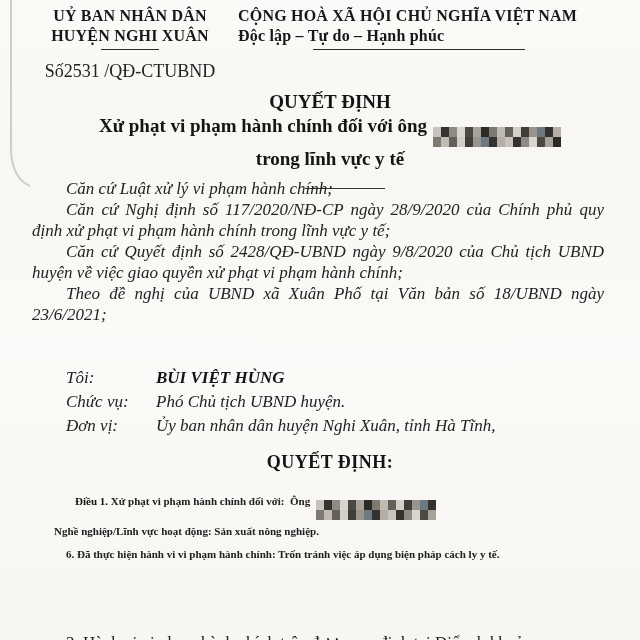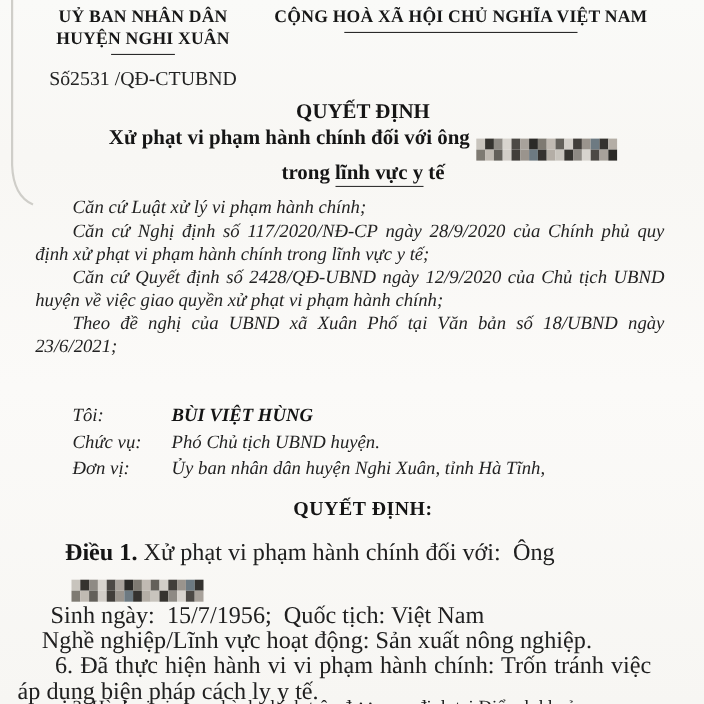--- a/index.html
+++ b/index.html
@@ -10,55 +10,55 @@
     background:#ffffff;
   }
   .page{
     position:relative;width:640px;height:640px;overflow:hidden;
     background:linear-gradient(180deg,#fafaf8 0%,#f8f7f4 22%,#fbfaf8 55%,#f7f6f3 100%);
   }
   .edge-curve{position:absolute;left:0;top:0;}
 
   
   .col-left{position:absolute;left:30px;top:6px;width:200px;text-align:center;}
-  .col-right{position:absolute;left:238px;top:6px;width:362px;text-align:center;}
+  .col-right{position:absolute;left:238px;top:6px;width:362px;text-align:left;}
   .hdr{font-weight:bold;font-size:16px;line-height:20px;color:#171717;letter-spacing:.2px;}
   .rule{height:0;border-top:1.6px solid #2a2a2a;margin:3px auto 0;}
   .rule-left{width:58px;}
   .rule-right{width:212px;}
   .doc-number{margin-top:11px;font-size:18px;color:#222;}
   .date-line{margin-top:9px;font-size:17px;font-style:italic;color:#222;}
   .date-day{display:inline-block;transform:translateY(2px);letter-spacing:1px;}
 
   
   .title-block{position:absolute;left:40px;top:90px;width:580px;text-align:center;
     font-weight:bold;font-size:19px;line-height:24px;color:#151515;}
-  .title-underline{border-bottom:1.7px solid #333;padding-bottom:1px;}
+  .title-underline{border-bottom:1.7px solid #333;padding-bottom:19px;}
 
   
   .mosaic{display:inline-grid;grid-auto-flow:column;grid-template-rows:repeat(2,10px);
     grid-auto-columns:8px;vertical-align:-5px;margin-left:6px;}
   .mosaic span{width:8px;height:10px;display:block;}
 
   
   .recitals{position:absolute;left:32px;top:178px;width:572px;
     font-style:italic;font-size:17px;line-height:21px;text-align:justify;color:#222;}
   .recitals p{margin:0;text-indent:34px;}
 
   
   .signer{position:absolute;left:66px;top:366px;width:540px;
     font-style:italic;font-size:17px;line-height:24px;color:#222;}
   .signer .lbl{display:inline-block;width:90px;}
   .signer .name{font-weight:bold;color:#141414;}
 
   
   .decision-heading{position:absolute;left:30px;top:452px;width:600px;text-align:center;
     font-weight:bold;font-size:18px;letter-spacing:.5px;color:#151515;}
-  .article{position:absolute;left:16px;top:490px;width:576px;
-    font-size:22px;line-height:23px;color:#202020;}
+  .article{position:absolute;left:32px;top:490px;width:576px;
+    font-size:11px;line-height:23px;color:#202020;font-weight:bold;}
   .article .line{white-space:pre-wrap;margin:0;}
   .a1{padding-left:43px;}
   .a1 b{color:#141414;}
   .d0{padding-left:30px;}
   .d1{padding-left:22px;}
   .d2{padding-left:25px;}
   .d3{padding-left:0;text-indent:34px;text-align:justify;white-space:normal;}
   .clipped-line{position:absolute;left:32px;top:631px;width:576px;
     font-size:17px;line-height:23px;color:#202020;padding-left:34px;}
 </style>
@@ -73,20 +73,21 @@
 
   <div class="col-left">
     <div class="hdr">UỶ BAN NHÂN DÂN</div>
     <div class="hdr">HUYỆN NGHI XUÂN</div>
     <div class="rule rule-left"></div>
     <div class="doc-number">Số2531 /QĐ-CTUBND</div>
   </div>
 
   <div class="col-right">
     <div class="hdr">CỘNG HOÀ XÃ HỘI CHỦ NGHĨA VIỆT NAM</div>
+    <div class="hdr">Độc lập – Tự do – Hạnh phúc</div>
     <div class="rule rule-right"></div>
   </div>
 
   <div class="title-block">
     <div>QUYẾT ĐỊNH</div>
     <div><span>Xử phạt vi phạm hành chính đối với ông</span><span class="mosaic">
           <span style="background: rgb(200, 196, 189);"></span>
           <span style="background: rgb(126, 122, 114);"></span>
           <span style="background: rgb(53, 51, 47);"></span>
           <span style="background: rgb(192, 186, 178);"></span>
@@ -118,34 +119,33 @@
           <span style="background: rgb(168, 162, 155);"></span>
           <span style="background: rgb(180, 174, 166);"></span>
           <span style="background: rgb(43, 42, 39);"></span>
         </span></div>
     <div><span>trong </span><span class="title-underline">lĩnh vực y</span><span> tế</span></div>
   </div>
 
   <div class="recitals">
     <p>Căn cứ Luật xử lý vi phạm hành chính;</p>
     <p>Căn cứ Nghị định số 117/2020/NĐ-CP ngày 28/9/2020 của Chính phủ quy định xử phạt vi phạm hành chính trong lĩnh vực y tế;</p>
-    <p>Căn cứ Quyết định số 2428/QĐ-UBND ngày 12/9/2020 của Chủ tịch UBND huyện về việc giao quyền xử phạt vi phạm hành chính;</p>
+    <p>Căn cứ Quyết định số 2428/QĐ-UBND ngày 9/8/2020 của Chủ tịch UBND huyện về việc giao quyền xử phạt vi phạm hành chính;</p>
     <p>Theo đề nghị của UBND xã Xuân Phố tại Văn bản số 18/UBND ngày 23/6/2021;</p>
   </div>
 
   <div class="signer">
     <div><span class="lbl">Tôi:</span><span class="name">BÙI VIỆT HÙNG</span></div>
     <div><span class="lbl">Chức vụ:</span><span>Phó Chủ tịch UBND huyện.</span></div>
     <div><span class="lbl">Đơn vị:</span><span>Ủy ban nhân dân huyện Nghi Xuân, tỉnh Hà Tĩnh,</span></div>
   </div>
 
   <div class="decision-heading">QUYẾT ĐỊNH:</div>
 
   <div class="article">
     <p class="line a1"><b>Điều 1.</b><span> Xử phạt vi phạm hành chính đối với:  </span><span>Ông</span><span class="mosaic"><span style="background: rgb(200, 196, 189);"></span><span style="background: rgb(126, 122, 114);"></span><span style="background: rgb(53, 51, 47);"></span><span style="background: rgb(192, 186, 178);"></span><span style="background: rgb(142, 138, 132);"></span><span style="background: rgb(99, 96, 90);"></span><span style="background: rgb(216, 212, 206);"></span><span style="background: rgb(210, 206, 200);"></span><span style="background: rgb(76, 73, 69);"></span><span style="background: rgb(65, 62, 58);"></span><span style="background: rgb(168, 162, 155);"></span><span style="background: rgb(154, 148, 141);"></span><span style="background: rgb(43, 42, 39);"></span><span style="background: rgb(109, 122, 130);"></span><span style="background: rgb(126, 122, 114);"></span><span style="background: rgb(52, 50, 47);"></span><span style="background: rgb(192, 186, 178);"></span><span style="background: rgb(180, 174, 166);"></span><span style="background: rgb(99, 96, 90);"></span><span style="background: rgb(200, 196, 189);"></span><span style="background: rgb(210, 206, 200);"></span><span style="background: rgb(53, 51, 47);"></span><span style="background: rgb(65, 62, 58);"></span><span style="background: rgb(142, 138, 132);"></span><span style="background: rgb(154, 148, 141);"></span><span style="background: rgb(216, 212, 206);"></span><span style="background: rgb(109, 122, 130);"></span><span style="background: rgb(76, 73, 69);"></span><span style="background: rgb(52, 50, 47);"></span><span style="background: rgb(168, 162, 155);"></span></span></p>
-    <p class="line d0">Sinh ngày:  15/7/1956;  Quốc tịch: Việt Nam</p>
     <p class="line d1">Nghề nghiệp/Lĩnh vực hoạt động: Sản xuất nông nghiệp.</p>
     <p class="line d3">6. Đã thực hiện hành vi vi phạm hành chính: Trốn tránh việc áp dụng biện pháp cách ly y tế.</p>
   </div>
 
   <div class="clipped-line">2. Hành vi vi phạm hành chính trên được quy định tại Điểm b khoản</div>
 
 </div>
 
 </body></html>

